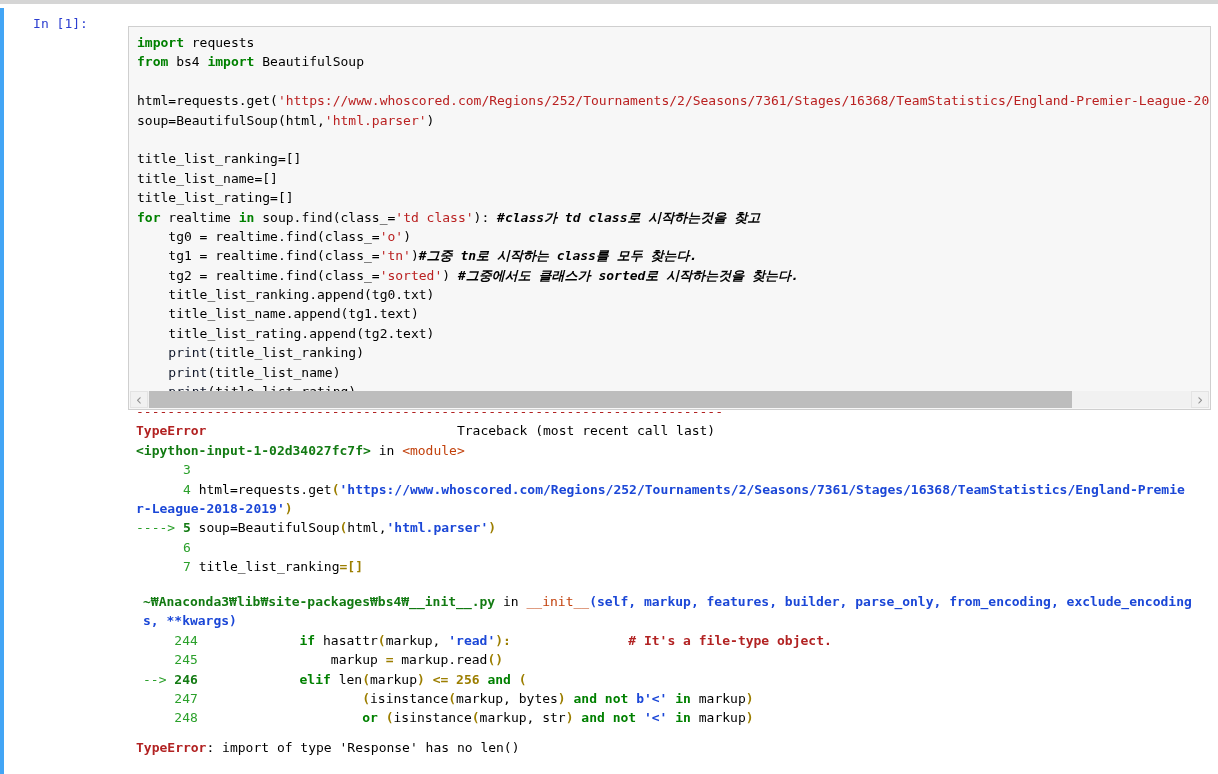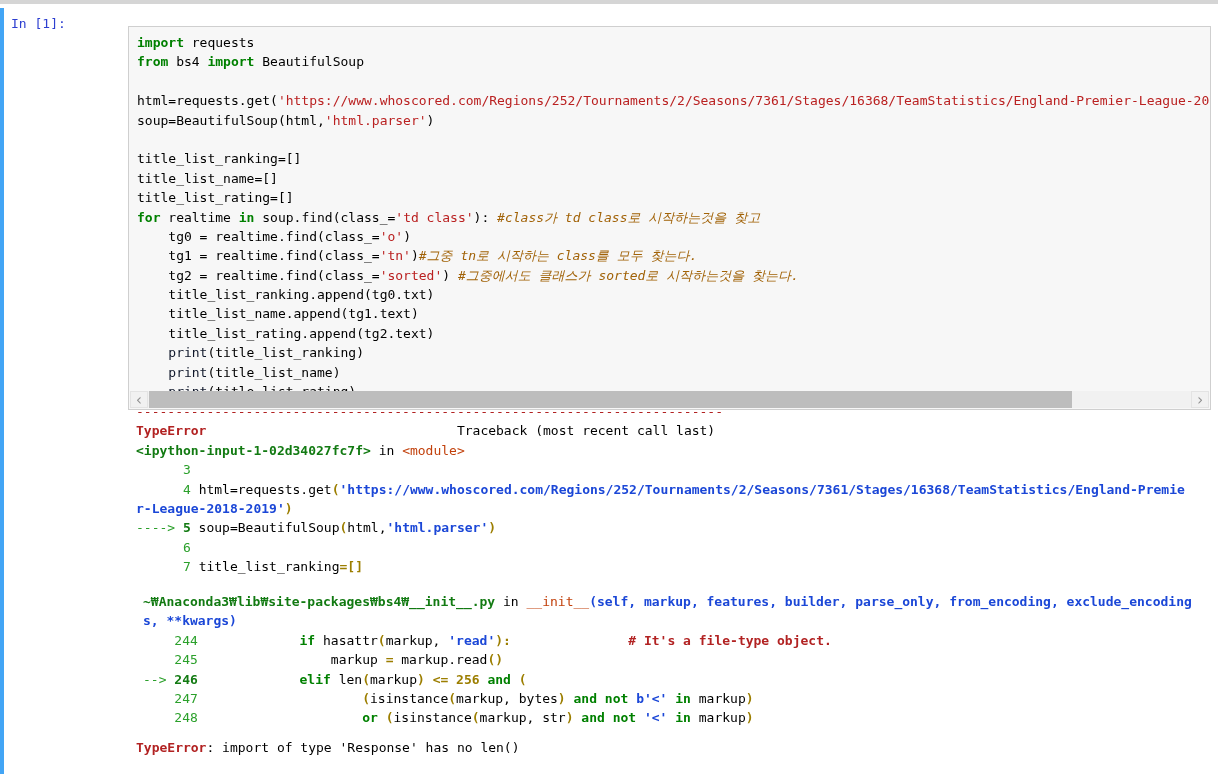--- a/index.html
+++ b/index.html
@@ -10,23 +10,22 @@
     position:relative;
     overflow:hidden;
     font-family:"DejaVu Sans Mono","Liberation Mono",monospace;
   }
 
   .top-strip { position:absolute; top:0; left:0; width:100%; height:4px; background:#d5d5d5; }
   .sel-bar   { position:absolute; left:0; top:8px; bottom:0; width:4px; background:#42a5f5; }
 
   .prompt {
     position:absolute; left:0; top:16px; width:121px;
-    text-align:left; font-size:13px; color:#2d3fd0;
+    text-align:center; font-size:13px; color:#2d3fd0;
     white-space:pre;
-    margin-left:11px;
   }
 
   .input-box {
     position:absolute; left:128px; top:26px; width:1083px; height:384px;
     background:#f7f7f7; border:1px solid #cfcfcf;
     overflow:hidden;
   }
   .code-pre {
     margin:0; padding:6px 0 0 8px;
     font-size:13px; line-height:19.45px;
@@ -51,21 +50,21 @@
   }
   #out-frame1 { top:402px; }
   #out-frame2 { top:592px;margin-left:7px; }
   #out-final  { top:738px; }
   .oline { height:19.4px; }
 
   
   .tk-kw  { color:#008000; font-weight:bold; }
   .tk-bi  { color:#0f172a; }
   .tk-str { color:#ba2121; }
-  .tk-cm  { color:#a16207; font-style:italic; }
+  .tk-cm  { color:#000000; font-style:italic;font-weight:bold; }
   .tk-pl  { color:#000000; }
 
   
   .tk-red  { color:#b22222; }
   .tk-redb { color:#b22222; font-weight:bold; }
   .tk-grn  { color:#2ba02b; }
   .tk-grnb { color:#127a12; font-weight:bold; }
   .tk-gb   { color:#127a12; font-weight:bold; }
   .tk-teal { color:#c2410c; }
   .tk-blue { color:#1b47d7; font-weight:bold; }

